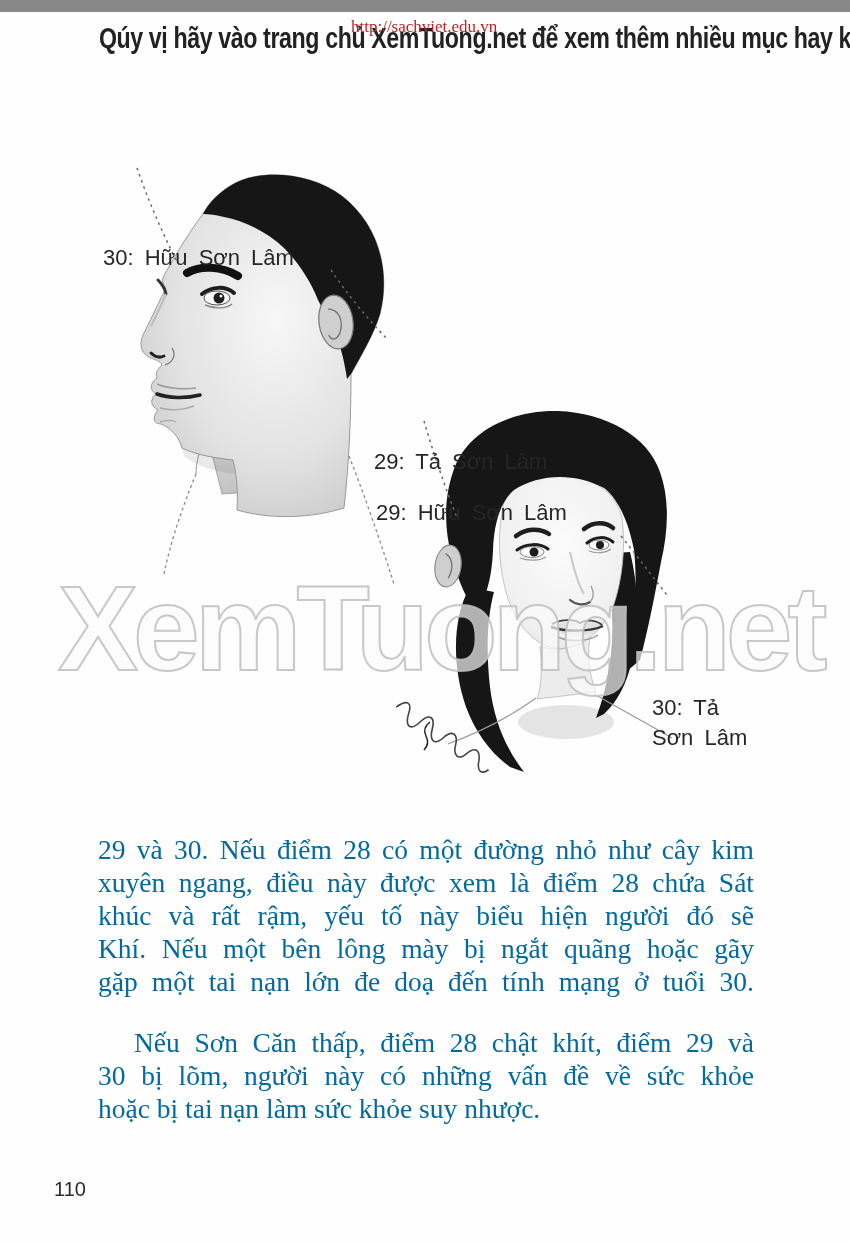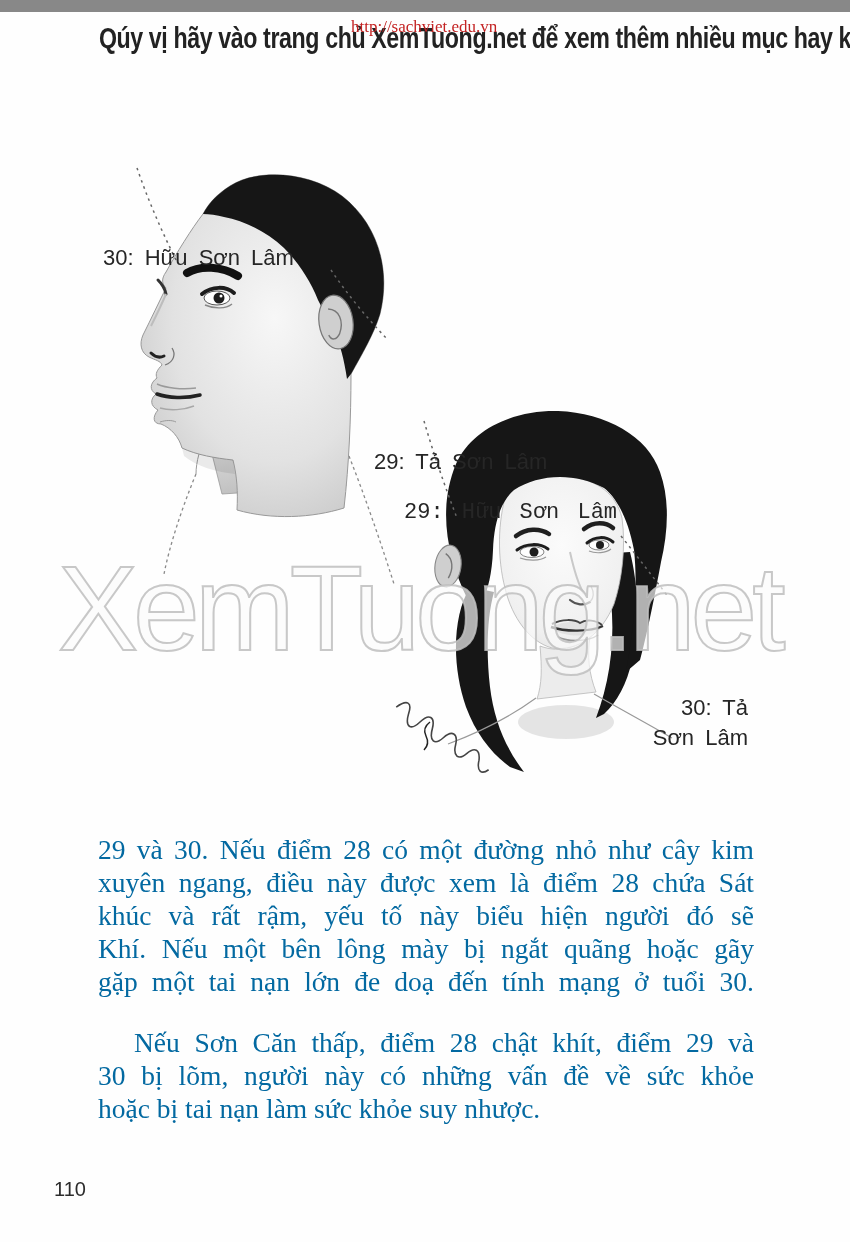--- a/index.html
+++ b/index.html
@@ -22,29 +22,29 @@
     font-family:"Liberation Serif",serif;font-size:17px;color:#c32222;
     white-space:nowrap;
   }
   
   .figure{position:absolute;top:110px;left:0;width:850px;height:680px;z-index:1;}
   .fig-label{
     position:absolute;font-size:22px;color:#262626;word-spacing:5px;
     letter-spacing:0px;white-space:nowrap;z-index:4;
     font-family:"Liberation Sans",sans-serif;
   }
-  .fig-label.two-line{text-align:right;line-height:30px;white-space:normal;width:96px;}
+  .fig-label.two-line{text-align:left;line-height:30px;white-space:normal;width:96px;}
   #lbl1{left:103px;top:123px;}
   #lbl2{left:374px;top:327px;}
-  #lbl3{left:404px;top:378px;font-family:Liberation Mono, monospace;}
+  #lbl3{left:376px;top:378px;}
   #lbl4{left:652px;top:571px;}
   
   .watermark{
-    position:absolute;left:58px;top:536px;z-index:6;white-space:nowrap;
-    font-size:120px;font-weight:normal;letter-spacing:-5px;line-height:1;
+    position:absolute;left:58px;top:556px;z-index:6;white-space:nowrap;
+    font-size:120px;font-weight:bold;letter-spacing:-5px;line-height:1;
     color:rgba(250,250,250,0.68);
     -webkit-text-stroke:2px rgba(190,190,190,0.85);
     text-stroke:2px rgba(190,190,190,0.85);
   }
   
   .bodytext{
     position:absolute;left:98px;top:821px;width:656px;z-index:2;
     font-family:Liberation Serif, serif;font-size:27.5px;line-height:33px;
     color:#0369a1;
   }

